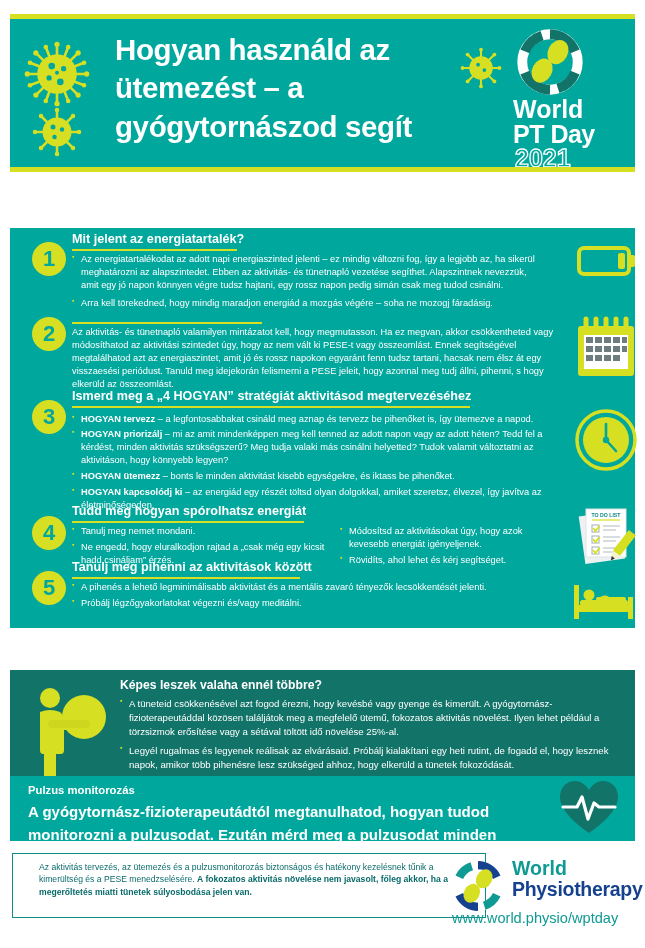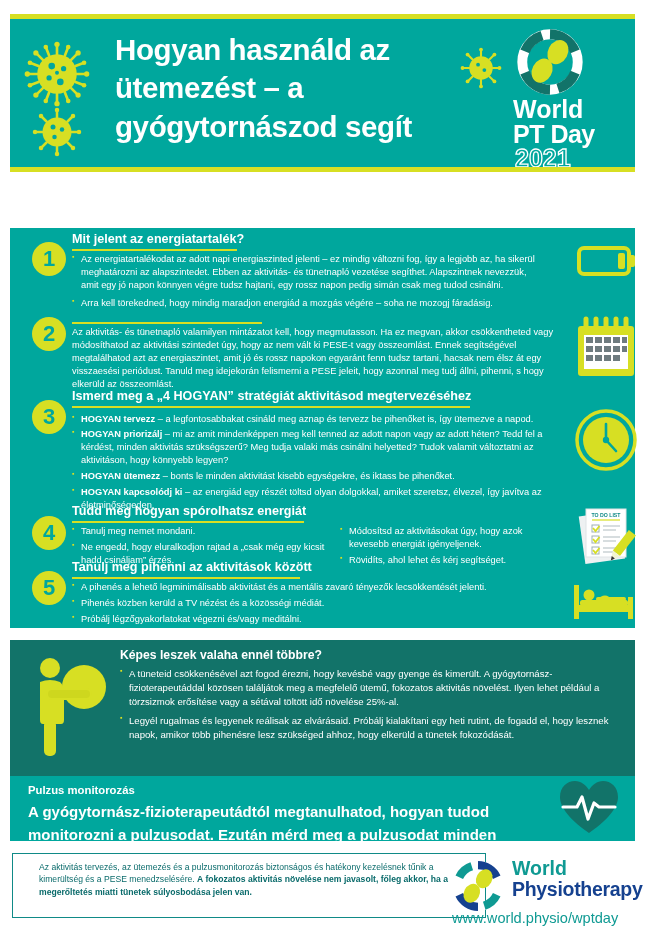--- a/index.html
+++ b/index.html
@@ -72,21 +72,21 @@
     content: "\25AA"; position: absolute; left: 0; top: -1px;
     color: #d7df23; font-size: 7px;
   }
   .b { font-weight: bold; }
 
   
   .ico { position: absolute; }
 
   
   .dark {
-    position: absolute; left: 10px; top: 640px; width: 625px; height: 140px;
+    position: absolute; left: 10px; top: 670px; width: 625px; height: 140px;
     background: #127369;
   }
   .dark .sec-head { color: #ffffff; font-size: 12.2px; }
   .dark .body-text { color: #ffffff; font-size: 9.6px; line-height: 1.45; }
 
   
   .pulse {
     position: absolute; left: 10px; top: 776px; width: 625px; height: 65px;
     background: #00a79d;
   }
@@ -383,21 +383,20 @@
         </g>
       </svg>
     </div>
 
     <div class="num" style="top:343px;">5</div>
     <div class="sec-head" style="left:62px; top:332px;">Tanulj meg pihenni az aktivitások között</div>
     <div class="sec-head-rule" style="left:62px; top:349px; width:228px;"></div>
     <div class="body-text" style="left:62px; top:353px; width:470px;">
       <ul class="bl">
         <li>A pihenés a lehető legminimálisabb aktivitást és a mentális zavaró tényezők lecsökkentését jelenti.</li>
-        <li style="margin-top:3px;">Pihenés közben kerüld a TV nézést és a közösségi médiát.</li>
         <li style="margin-top:3px;">Próbálj légzőgyakorlatokat végezni és/vagy meditálni.</li>
       </ul>
     </div>
     <div class="ico" style="left:560px; top:353px;">
       <svg width="70" height="44" viewBox="0 0 70 44">
         <rect x="4" y="4" width="5" height="34" fill="#d7df23"></rect>
         <rect x="58" y="16" width="5" height="22" fill="#d7df23"></rect>
         <rect x="6" y="24" width="56" height="7" fill="#d7df23"></rect>
         <rect x="10" y="19" width="48" height="6" rx="2.5" fill="#d7df23"></rect>
         <circle cx="19" cy="14" r="5.5" fill="#d7df23"></circle>

